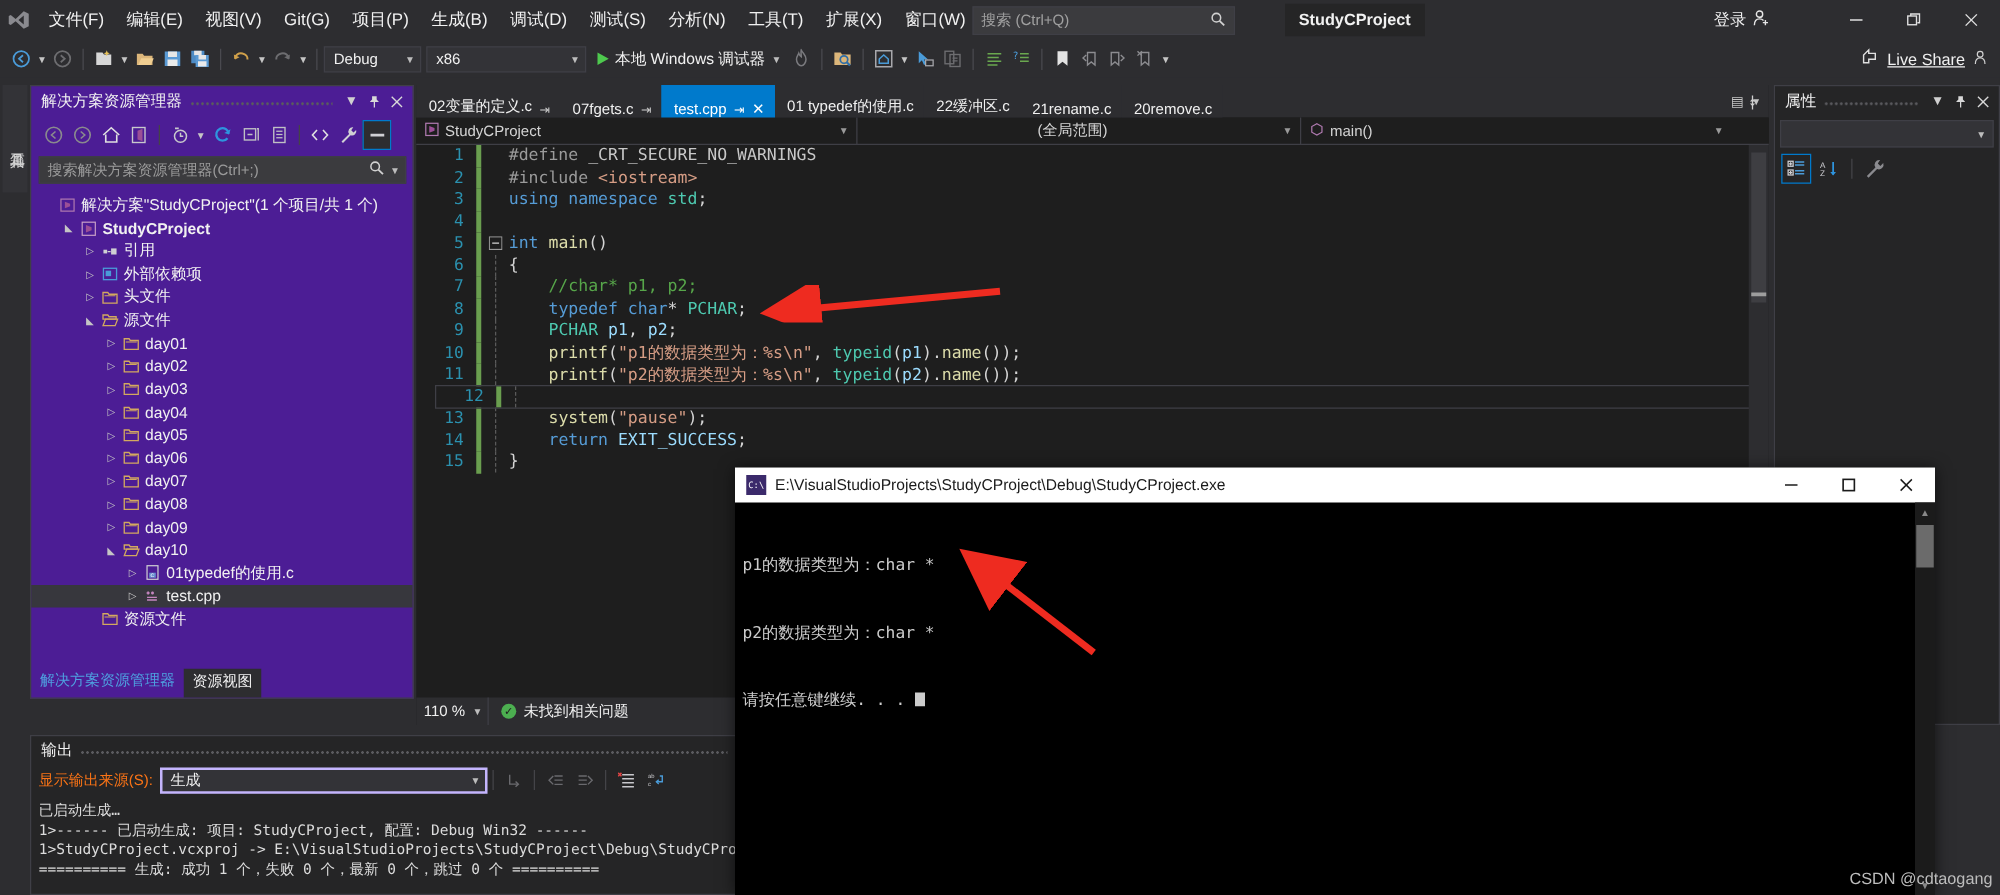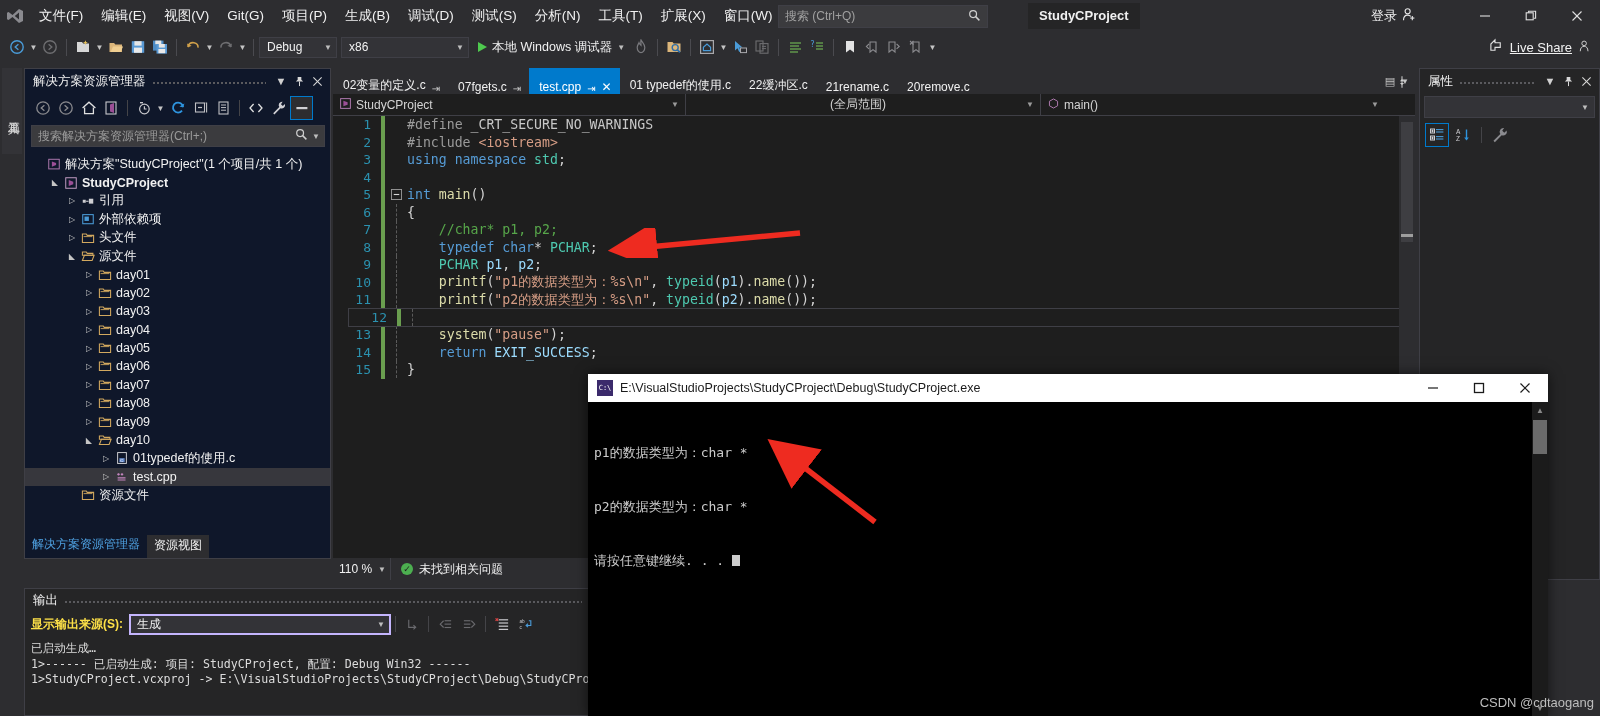--- a/index.html
+++ b/index.html
@@ -69,21 +69,21 @@
   }
   .toolbox-tab {
     position:absolute; left:2px; top:6px; width:20px; height:86px; background:#333337;
     writing-mode: vertical-rl; text-orientation: upright;
     font-size:12px; color:#d4d4d4; letter-spacing:0px; text-align:center; padding-top:4px;
   }
 
   
   .se {
     position:absolute; left:24px; top:68px; width:307px; height:491px;
-    background:#0f172a; border:1px solid #3f3f46;
+    background:#4c1d95; border:1px solid #3f3f46;
   }
   .panel-head { height:24px; display:flex; align-items:center; padding-left:8px; }
   .panel-title { font-size:12.5px; color:#f1f1f1; white-space:nowrap; }
   .dots { flex:1; margin:0 6px; height:10px;
     background-image: radial-gradient(#5a5a5e 1px, transparent 1.2px);
     background-size: 4px 4px; background-position: 0 5px; background-repeat: repeat-x; }
   .phbtn { width:18px; height:22px; display:flex; align-items:center; justify-content:center; color:#d0d0d0; font-size:11px; }
   .se-toolbar { height:30px; display:flex; align-items:center; padding-left:6px; gap:0; }
   .se-tb { width:23px; height:24px; display:flex; align-items:center; justify-content:center; }
   .se-tb.sel { border:1px solid #007acc; background:#2d2d30; }
@@ -149,21 +149,21 @@
   .props-combo { height:22px; margin:3px 4px; background:#333337; border:1px solid #3f3f46; display:flex; align-items:center; justify-content:flex-end; padding-right:5px; color:#bdbdbd; font-size:8px; }
   .props-tb { height:28px; display:flex; align-items:center; padding-left:5px; gap:2px; }
   .pt { width:24px; height:24px; display:flex; align-items:center; justify-content:center; }
   .pt.sel { border:1px solid #007acc; }
   .ed-gear { position:absolute; right:4px; top:3px; display:flex; gap:3px; align-items:center; }
 
   
   .outp { position:absolute; left:24px; top:588px; width:565px; height:128px; background:#252526; border:1px solid #3f3f46; }
   .out-head { height:22px; display:flex; align-items:center; padding-left:8px; }
   .out-toolbar { height:26px; display:flex; align-items:center; padding-left:6px; gap:0; }
-  .out-lbl { font-size:12px; color:#fde047; white-space:nowrap; padding-right:6px;font-weight:bold; }
+  .out-lbl { font-size:12px; color:#f97316; white-space:nowrap; padding-right:6px; }
   .out-combo { width:262px; height:21px; background:#333337; border:2px solid #c4b5fd; display:flex; align-items:center; padding:0 4px 0 6px; font-size:12px; color:#f1f1f1; }
   .out-combo .ov { flex:1; }
   .out-combo .oa { font-size:8px; color:#bdbdbd; }
   .out-tb { width:24px; height:24px; display:flex; align-items:center; justify-content:center; }
   .out-body { padding:4px 0 0 6px; font-family:"DejaVu Sans Mono","Liberation Mono",monospace; font-size:11.6px; color:#dcdcdc; line-height:15.5px; white-space:pre; overflow:hidden; }
 
   
   .console { position:absolute; left:588px; top:374px; width:960px; height:342px; background:#000; box-shadow:0 0 12px rgba(0,0,0,.6); }
   .console-tb { height:28px; background:#ffffff; display:flex; align-items:center; }
   .console-ico { width:16px;height:16px;background:#3b2a6b;color:#fff;font-size:7px;display:flex;align-items:center;justify-content:center;margin:0 7px 0 9px; font-family:"DejaVu Sans Mono",monospace;}
@@ -1036,21 +1036,21 @@
       </div>
       <div class="out-tb">
         <svg width="15" height="15" viewBox="0 0 16 16">
             <text x="0.5" y="6" font-size="5" fill="#c8c8cc" font-family="sans-serif">ab</text>
             <text x="0.5" y="13" font-size="5" fill="#c8c8cc" font-family="sans-serif">c</text>
             <path d="M8 9 L12.6 9 L12.6 4 L10.5 4" fill="none" stroke="#4a9bd8" stroke-width="1.2"></path>
             <path d="M9.6 7.2 L7.6 9 L9.6 10.8" fill="none" stroke="#4a9bd8" stroke-width="1.2"></path>
           </svg>
       </div>
     </div>
-    <div class="out-body" id="out-body"><div>已启动生成…</div><div>1&gt;------ 已启动生成: 项目: StudyCProject, 配置: Debug Win32 ------</div><div>1&gt;StudyCProject.vcxproj -&gt; E:\VisualStudioProjects\StudyCProject\Debug\StudyCProject.exe</div></div>
+    <div class="out-body" id="out-body"><div>已启动生成…</div><div>1&gt;------ 已启动生成: 项目: StudyCProject, 配置: Debug Win32 ------</div><div>1&gt;StudyCProject.vcxproj -&gt; E:\VisualStudioProjects\StudyCProject\Debug\StudyCProject.exe</div><div>========== 生成: 成功 1 个，失败 0 个，最新 0 个，跳过 0 个 ==========</div></div>
   </div>
 
   <div class="console">
     <div class="console-tb">
       <div class="console-ico">C:\</div>
       <div class="console-title">E:\VisualStudioProjects\StudyCProject\Debug\StudyCProject.exe</div>
       <div class="cwc">
         <svg width="12" height="12" viewBox="0 0 12 12">
             <line x1="1" y1="6" x2="11" y2="6" stroke="#1b1b1b" stroke-width="1.2"></line>
           </svg>

